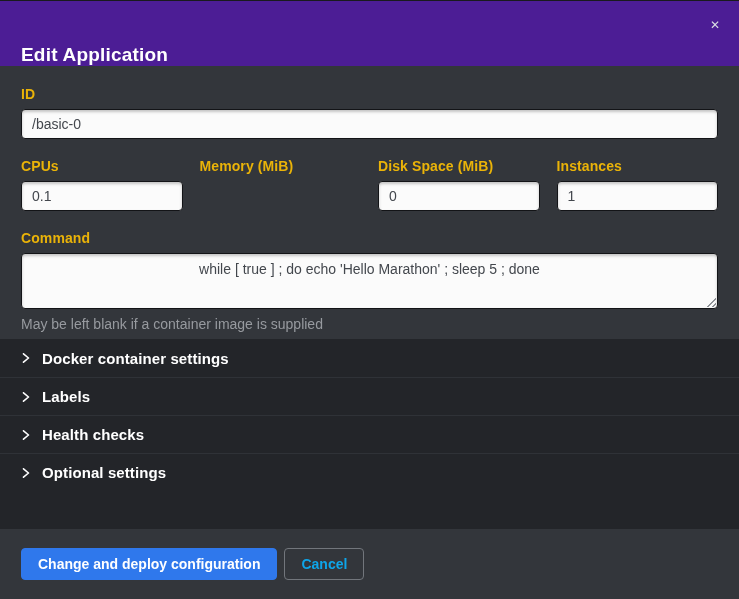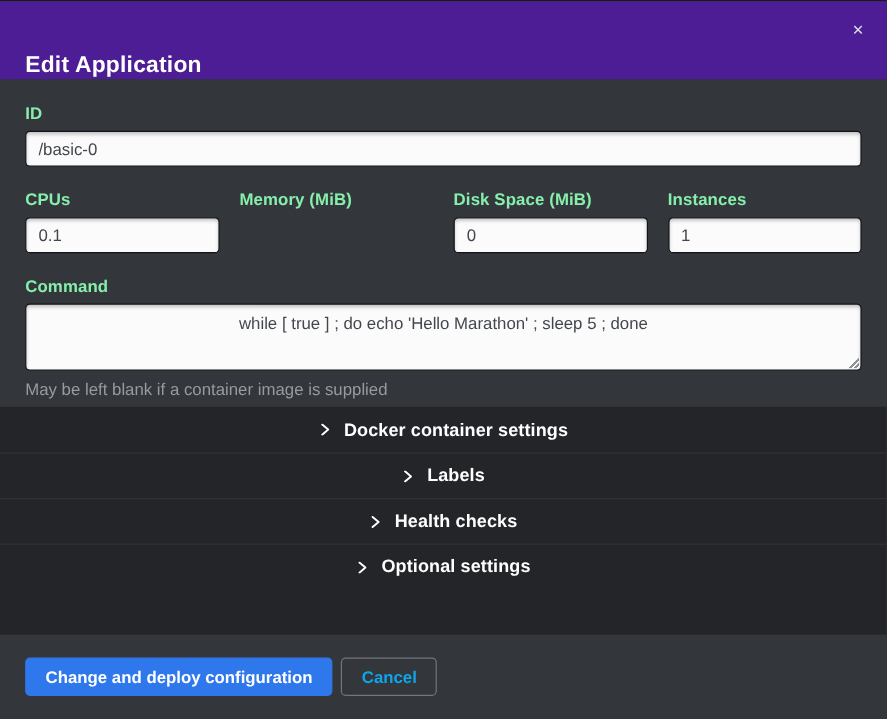--- a/index.html
+++ b/index.html
@@ -36,21 +36,21 @@
     font-family: "DejaVu Sans", sans-serif;
   }
   
   .modal-body {
     flex: 0 0 273px;
     background: #33363b;
     padding: 20px 21px 0 21px;
   }
   .field-label {
     display: block;
-    color: #86efac; font-size: 14px; font-weight: 700;
+    color: #eab308; font-size: 14px; font-weight: 700;
     margin-bottom: 7px; letter-spacing: 0.1px;
   }
   .text-input {
     width: 100%; height: 30px;
     background: #fbfbfb;
     border: 1px solid #131417;
     border-radius: 4px;
     box-shadow: inset 0 2px 3px rgba(0,0,0,0.22);
     padding: 0 10px;
     font-family: "Liberation Sans", "DejaVu Sans", sans-serif;
@@ -96,21 +96,20 @@
   
   .sections {
     flex: 0 0 190px;
     background: #232529;
   }
   .section-row {
     height: 38px;
     display: flex; align-items: center;
     padding: 0 21px;
     cursor: pointer;
-    justify-content: center;
   }
   .section-row + .section-row { border-top: 1px solid #2f3237; }
   .chevron {
     width: 10px; height: 10px;
     margin-right: 11px;
     flex: 0 0 auto;
     display: block;
   }
   .section-label {
     color: #ffffff; font-size: 15px; font-weight: 700;

